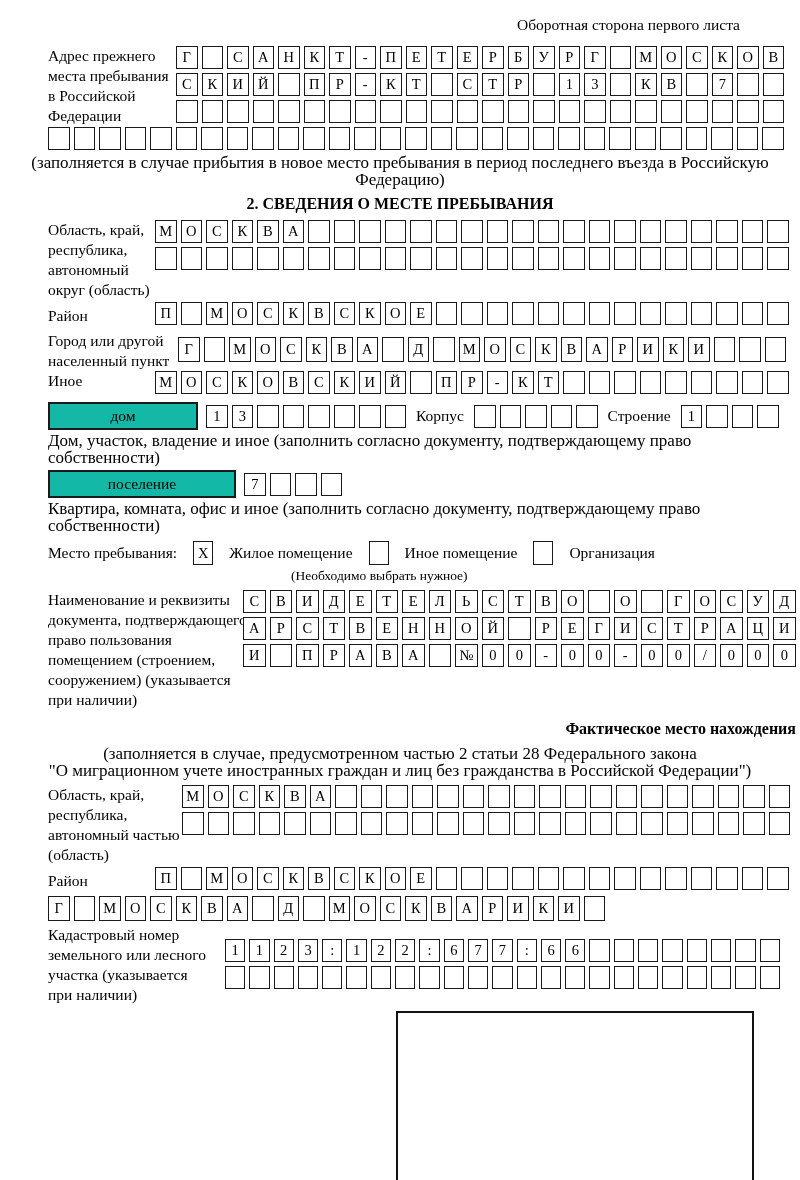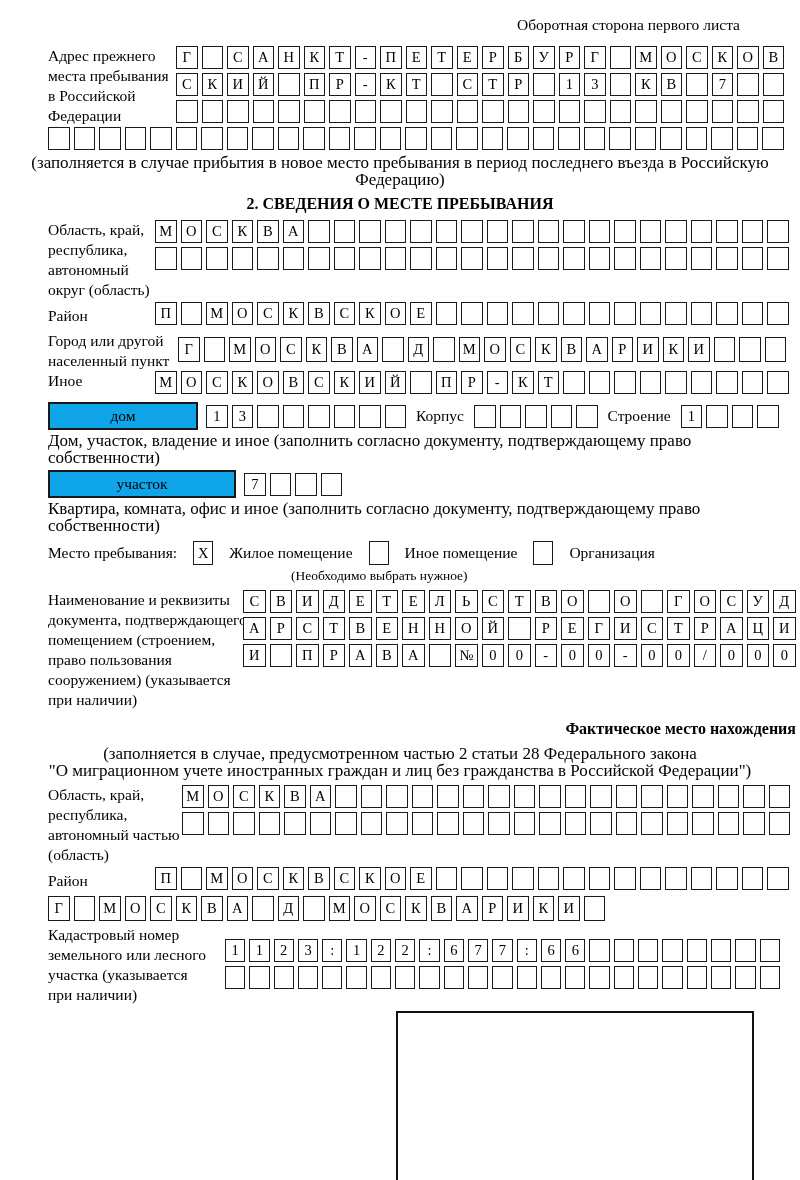--- a/index.html
+++ b/index.html
@@ -23,21 +23,21 @@
   }
   .cells.wide .cell{width:22.5px;}
   .cells.narrow .cell{width:20.3px;}
   .cells.tall .cell{height:25px;}
   .note{font-size:17px;line-height:17px;}
   .fullcenter{margin-left:-44px;text-align:center;}
   .sec-title{font-weight:bold;font-size:16px;margin:7px 0 7px -44px;text-align:center;} .mt6{margin-top:6px;} .mt2{margin-top:2px;align-items:center;}
   .labelbox{
     border:2px solid #1a1a1a;height:28px;box-sizing:border-box;
     display:flex;align-items:center;justify-content:center;
-    font-size:15.5px;flex:0 0 auto;background:#0ea5e9;
+    font-size:15.5px;flex:0 0 auto;background:#14b8a6;
   }
   .housebox{width:150px;} .aptbox{width:188px;}
   .houserow{display:flex;align-items:center;gap:8px;margin-top:4px;}
   .houserow .cells{margin-bottom:0;}
   .inline-label{font-size:15.5px;white-space:nowrap;padding:0 2px;}
   .stay{display:flex;align-items:center;gap:16px;margin-top:7px;font-size:15.5px;}
   .cbox{
     width:20px;height:24px;border:1.6px solid #1a1a1a;box-sizing:border-box;
     display:flex;align-items:center;justify-content:center;font-size:14.5px;flex:0 0 auto;
   }
@@ -366,21 +366,21 @@
     <div class="cells">
         <div class="cell">1</div>
         <div class="cell"></div>
         <div class="cell"></div>
         <div class="cell"></div>
       </div>
   </div>
   <div class="note mt2">Дом, участок, владение и иное (заполнить согласно документу, подтверждающему право собственности)</div>
 
   <div class="houserow">
-    <div class="labelbox aptbox">участок</div>
+    <div class="labelbox aptbox">поселение</div>
     <div class="cells">
         <div class="cell">7</div>
         <div class="cell"></div>
         <div class="cell"></div>
         <div class="cell"></div>
       </div>
   </div>
   <div class="note mt2">Квартира, комната, офис и иное (заполнить согласно документу, подтверждающему право собственности)</div>
 
   <div class="stay">
@@ -391,22 +391,22 @@
     <span>Иное помещение</span>
     <span class="cbox"></span>
     <span>Организация</span>
   </div>
   <div class="choose-note">(Необходимо выбрать нужное)</div>
 
   <div class="frow">
     <div class="flabel w195">
         <div>Наименование и реквизиты</div>
         <div>документа, подтверждающего</div>
+        <div>право пользования</div>
         <div>помещением (строением,</div>
-        <div>право пользования</div>
         <div>сооружением) (указывается</div>
         <div>при наличии)</div>
       </div>
     <div class="rowstack">
       <div class="cells wide">
           <div class="cell">С</div>
           <div class="cell">В</div>
           <div class="cell">И</div>
           <div class="cell">Д</div>
           <div class="cell">Е</div>

